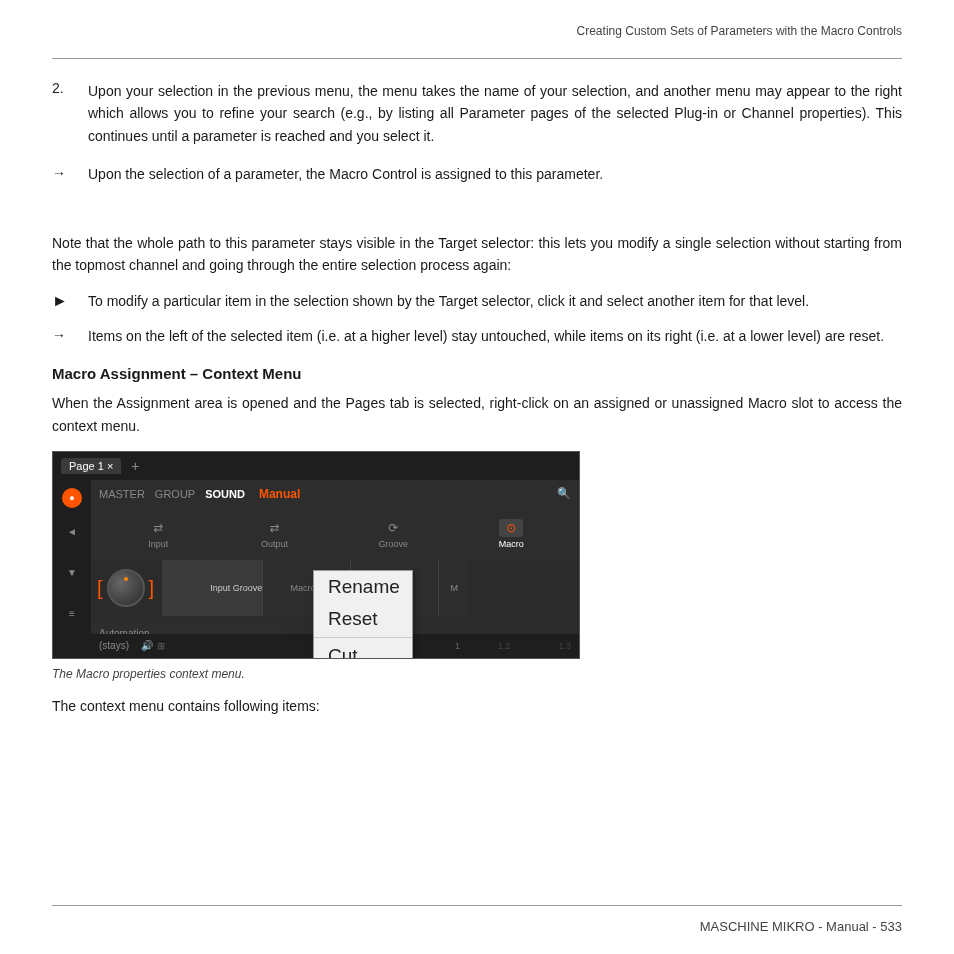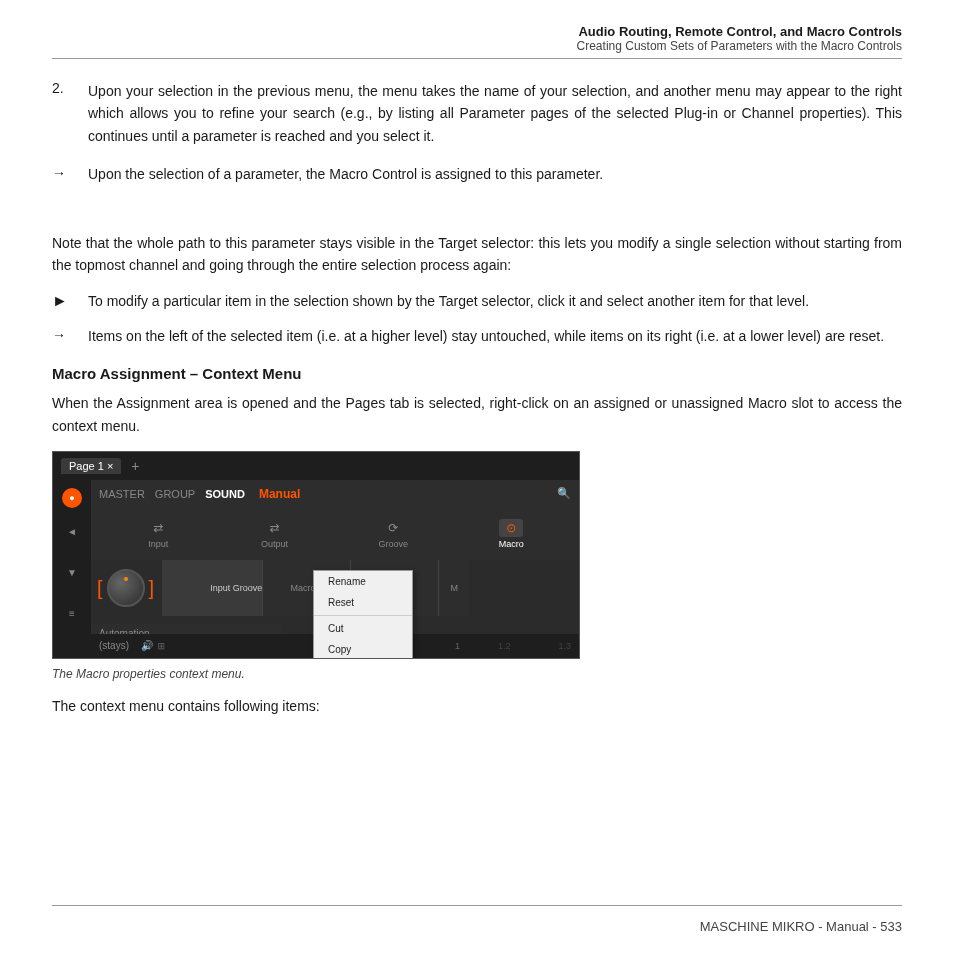--- a/index.html
+++ b/index.html
@@ -283,21 +283,21 @@
     .context-menu {
       position: absolute;
       left: 222px;
       top: 90px;
       width: 100px;
       background: #f0f0f0;
       border: 1px solid #999;
       box-shadow: 2px 2px 6px rgba(0,0,0,0.3);
       z-index: 10;
       font-family: Arial, sans-serif;
-      font-size: 10px;
+      font-size: 19px;
     }
     .ctx-item {
       padding: 5px 14px;
       cursor: pointer;
       color: #222;
     }
     .ctx-separator {
       height: 1px;
       background: #ccc;
       margin: 2px 0;
@@ -338,21 +338,20 @@
       font-size: 13px;
       color: #444;
     }
   </style>
 </head>
 <body>
 
 <div class="page-container">
 
   <div class="header">
-    <div class="header-title">Audio Routing, Remote Control, and Macro Controls</div>
     <div class="header-subtitle">Creating Custom Sets of Parameters with the Macro Controls</div>
   </div>
   <div class="header-line"></div>
 
   <div class="content">
 
     <div class="numbered-item">
       <span class="item-number">2.</span>
       <span class="item-text">Upon your selection in the previous menu, the menu takes the name of your selection, and another menu may appear to the right which allows you to refine your search (e.g., by listing all Parameter pages of the selected Plug-in or Channel properties). This continues until a parameter is reached and you select it.</span>
     </div>

